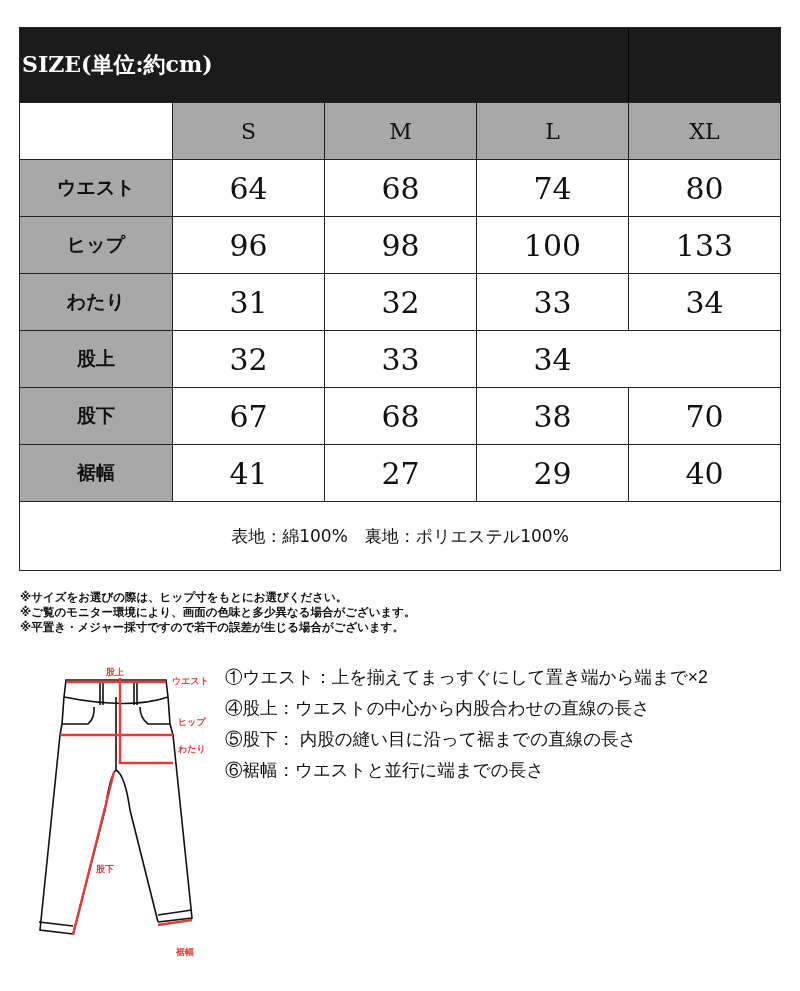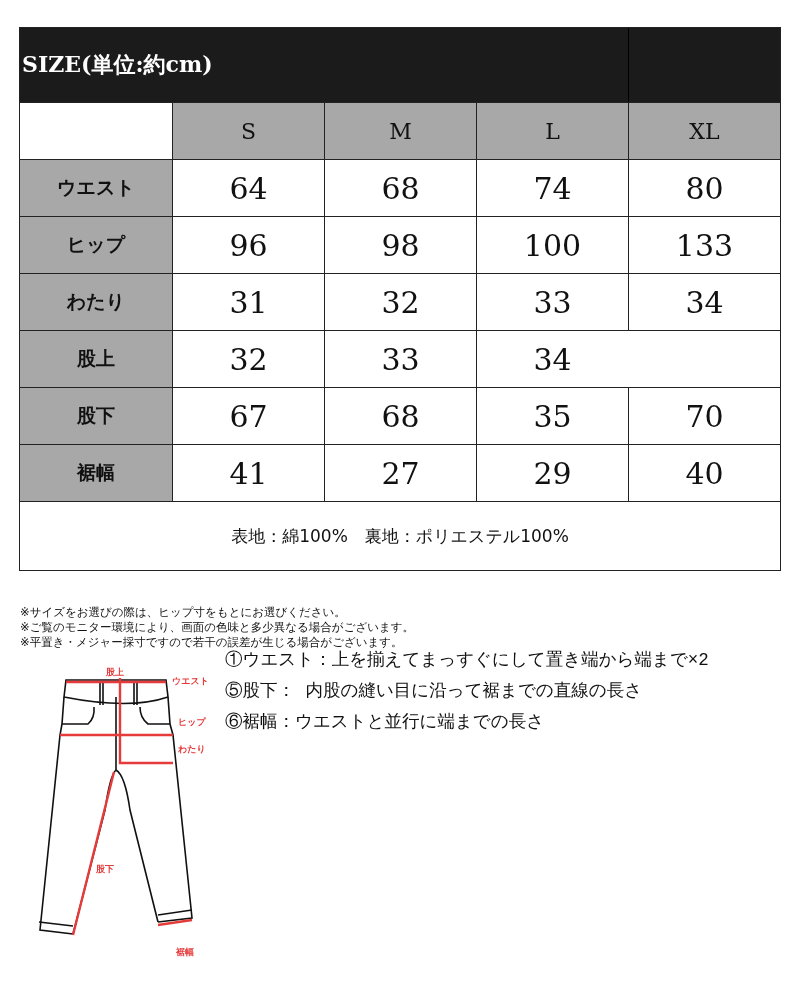--- a/index.html
+++ b/index.html
@@ -13,23 +13,23 @@
   .title-row { height:74px; background:#1b1b1b; }
   .title-row .cell { border-left-color:#000; }
   .title-text { color:#fff; font-size:22px; justify-content:flex-start; padding-left:2px; width:608px; font-weight:bold; }
   .size-row { height:57px; }
   .size-row .cell.hd { background:#a8a8a8; }
   .data-row { height:57px; }
   .label { background:#a8a8a8; font-family:"DejaVu Sans", sans-serif; font-size:19px; font-weight:bold; }
   .val { font-family:"DejaVu Serif", serif; font-size:30px; }
   .mat-row { height:69px; }
   .mat-text { flex:1; font-family:"DejaVu Sans", sans-serif; font-size:17px; }
-  .notes { position:absolute; left:20px; top:590px; font-family:"DejaVu Sans", sans-serif; font-size:11.5px; font-weight:normal; line-height:15px; color:#111;margin-top:15px; }
+  .notes { position:absolute; left:20px; top:590px; font-family:"DejaVu Sans", sans-serif; font-size:11.5px; font-weight:bold; line-height:15px; color:#111; }
   .diagram { position:absolute; left:30px; top:660px; width:200px; height:310px; }
-  .legend { position:absolute; left:225px; top:646px; font-family:Liberation Mono, monospace; font-size:17.5px; color:#111; }
+  .legend { position:absolute; left:225px; top:663px; font-family:Liberation Sans, sans-serif; font-size:17.5px; color:#111; }
   .legend div { height:31px; line-height:28px; white-space:nowrap; }
   .rlabel { position:absolute; color:#e53b3b; font-family:"DejaVu Sans", sans-serif; font-size:9px; font-weight:bold; white-space:nowrap; }
 </style>
 </head>
 <body>
 
 <div class="tbl">
   <div class="row title-row">
     <div class="cell title-text">SIZE(単位:約cm)</div>
     <div class="cell cLast"></div>
@@ -66,21 +66,21 @@
   <div class="row data-row">
     <div class="cell c0 label">股上</div>
     <div class="cell cN val">32</div>
     <div class="cell cN val">33</div>
     <div class="cell cN val">34</div>
   </div>
   <div class="row data-row">
     <div class="cell c0 label">股下</div>
     <div class="cell cN val">67</div>
     <div class="cell cN val">68</div>
-    <div class="cell cN val">35</div>
+    <div class="cell cN val">38</div>
     <div class="cell cLast val">70</div>
   </div>
   <div class="row data-row">
     <div class="cell c0 label">裾幅</div>
     <div class="cell cN val">41</div>
     <div class="cell cN val">27</div>
     <div class="cell cN val">29</div>
     <div class="cell cLast val">40</div>
   </div>
   <div class="row mat-row">
@@ -126,15 +126,16 @@
   <span class="rlabel" style="left:76px;top:6px;">股上</span>
   <span class="rlabel" style="left:142px;top:15px;">ウエスト</span>
   <span class="rlabel" style="left:148px;top:56px;">ヒップ</span>
   <span class="rlabel" style="left:148px;top:83px;">わたり</span>
   <span class="rlabel" style="left:66px;top:203px;">股下</span>
   <span class="rlabel" style="left:146px;top:286px;">裾幅</span>
 </div>
 
 <div class="legend">
   <div>①ウエスト：上を揃えてまっすぐにして置き端から端まで×2</div>
+  <div>④股上：ウエストの中心から内股合わせの直線の長さ</div>
   <div>⑤股下： 内股の縫い目に沿って裾までの直線の長さ</div>
   <div>⑥裾幅：ウエストと並行に端までの長さ</div>
 </div>
 
 </body></html>

